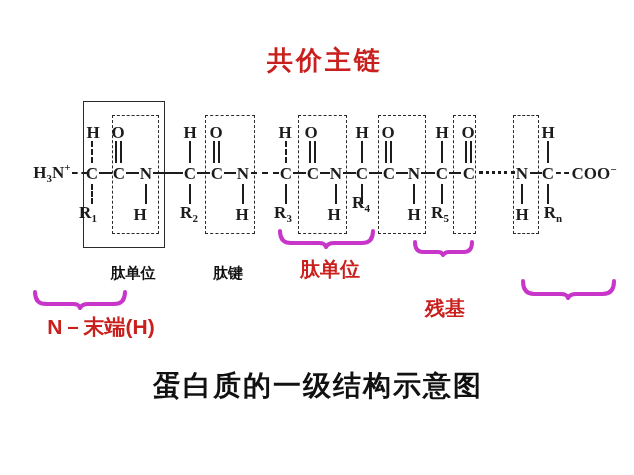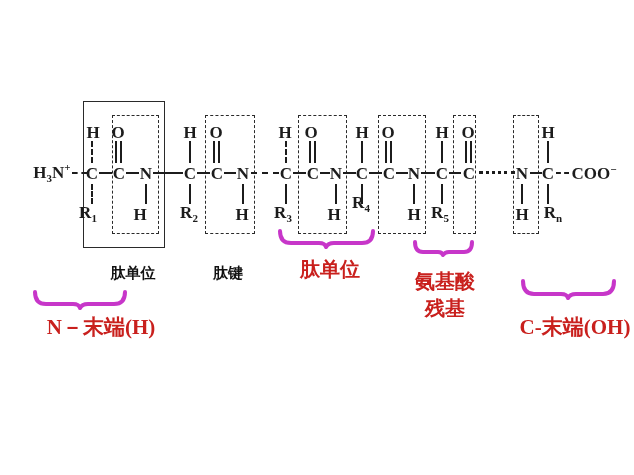--- a/index.html
+++ b/index.html
@@ -16,36 +16,37 @@
   .title{font-family:"Liberation Sans",sans-serif;font-size:26px;font-weight:700;
          letter-spacing:3px;color:var(--red);}
   .caption{font-size:28px;font-weight:700;letter-spacing:2px;color:#111;
            font-family:"Liberation Serif",serif;}
   .atom{position:absolute;transform:translate(-50%,-50%);font-size:17px;font-weight:600;
         color:var(--ink);white-space:nowrap;line-height:1;}
   .atom sub{font-size:11px;font-weight:600;}
   .atom sup{font-size:11px;font-weight:600;}
   .blk-label{font-family:"Liberation Sans",sans-serif;font-size:15px;font-weight:700;color:#111;}
   .red-label{font-family:"Liberation Sans",sans-serif;font-size:20px;font-weight:700;color:var(--red);}
-  .terminal{font-family:Liberation Serif, serif;font-size:21px;font-weight:700;color:var(--red);}
+  .terminal{font-family:Liberation Sans, sans-serif;font-size:21px;font-weight:700;color:var(--red);}
   .hb{position:absolute;height:2px;background:var(--ink);}
   .hb-dash{position:absolute;height:0;border-top:2px dashed var(--ink);background:none;}
   .hb-dot{position:absolute;height:0;border-top:3px dotted var(--ink);background:none;}
   .vb{position:absolute;width:2px;background:var(--ink);}
   .vb-dash{position:absolute;width:0;border-left:2px dashed var(--ink);background:none;}
   .sbox{position:absolute;border:1.5px solid #2a2a2a;}
   .dbox{position:absolute;border:1.5px dashed #2a2a2a;}
   .brace{position:absolute;}
   .brace path{fill:none;stroke:var(--magenta);stroke-width:4;stroke-linecap:round;stroke-linejoin:round;}
 </style>
 </head>
 <body>
 
 <div id="stage">
 
+  <div class="txt title" style="left:325px;top:60px">共价主链</div>
 
   <div class="sbox" style="left:83px;top:101px;width:80px;height:145px"></div>
   <div class="dbox" style="left:112px;top:115px;width:45px;height:117px"></div>
   <div class="dbox" style="left:205px;top:115px;width:48px;height:117px"></div>
   <div class="dbox" style="left:298px;top:115px;width:47px;height:117px"></div>
   <div class="dbox" style="left:378px;top:115px;width:46px;height:117px"></div>
   <div class="dbox" style="left:453px;top:115px;width:21px;height:117px"></div>
   <div class="dbox" style="left:513px;top:115px;width:24px;height:117px"></div>
 
   <div class="hb-dash" style="left:72px;top:172px;width:15px"></div>
@@ -150,19 +151,18 @@
   <svg class="brace" style="left:33px;top:288px" width="94" height="23" viewBox="0 0 94 23">
     <path d="M2,4 Q2,16 13,16 L40,16 Q46,16 47,20 Q49,16 55,16 L81,16 Q92,16 92,4"></path>
   </svg>
   <svg class="brace" style="left:521px;top:277px" width="95" height="24" viewBox="0 0 95 24">
     <path d="M2,4 Q2,17 13,17 L40,17 Q46,17 47,21 Q49,17 55,17 L82,17 Q93,17 93,4"></path>
   </svg>
 
   <div class="txt blk-label" style="left:133px;top:273px">肽单位</div>
   <div class="txt blk-label" style="left:228px;top:273px">肽键</div>
   <div class="txt red-label" style="left:330px;top:269px">肽单位</div>
-  <div class="txt red-label" style="left:445px;top:281px">氨基酸</div>
   <div class="txt red-label" style="left:445px;top:308px">残基</div>
   <div class="txt terminal" style="left:101px;top:327px">N－末端(H)</div>
-  <div class="txt terminal" style="left:575px;top:327px">C-末端(OH)</div>
 
+  <div class="txt caption" style="left:318px;top:386px">蛋白质的一级结构示意图</div>
 
 </div>
 
 </body></html>

